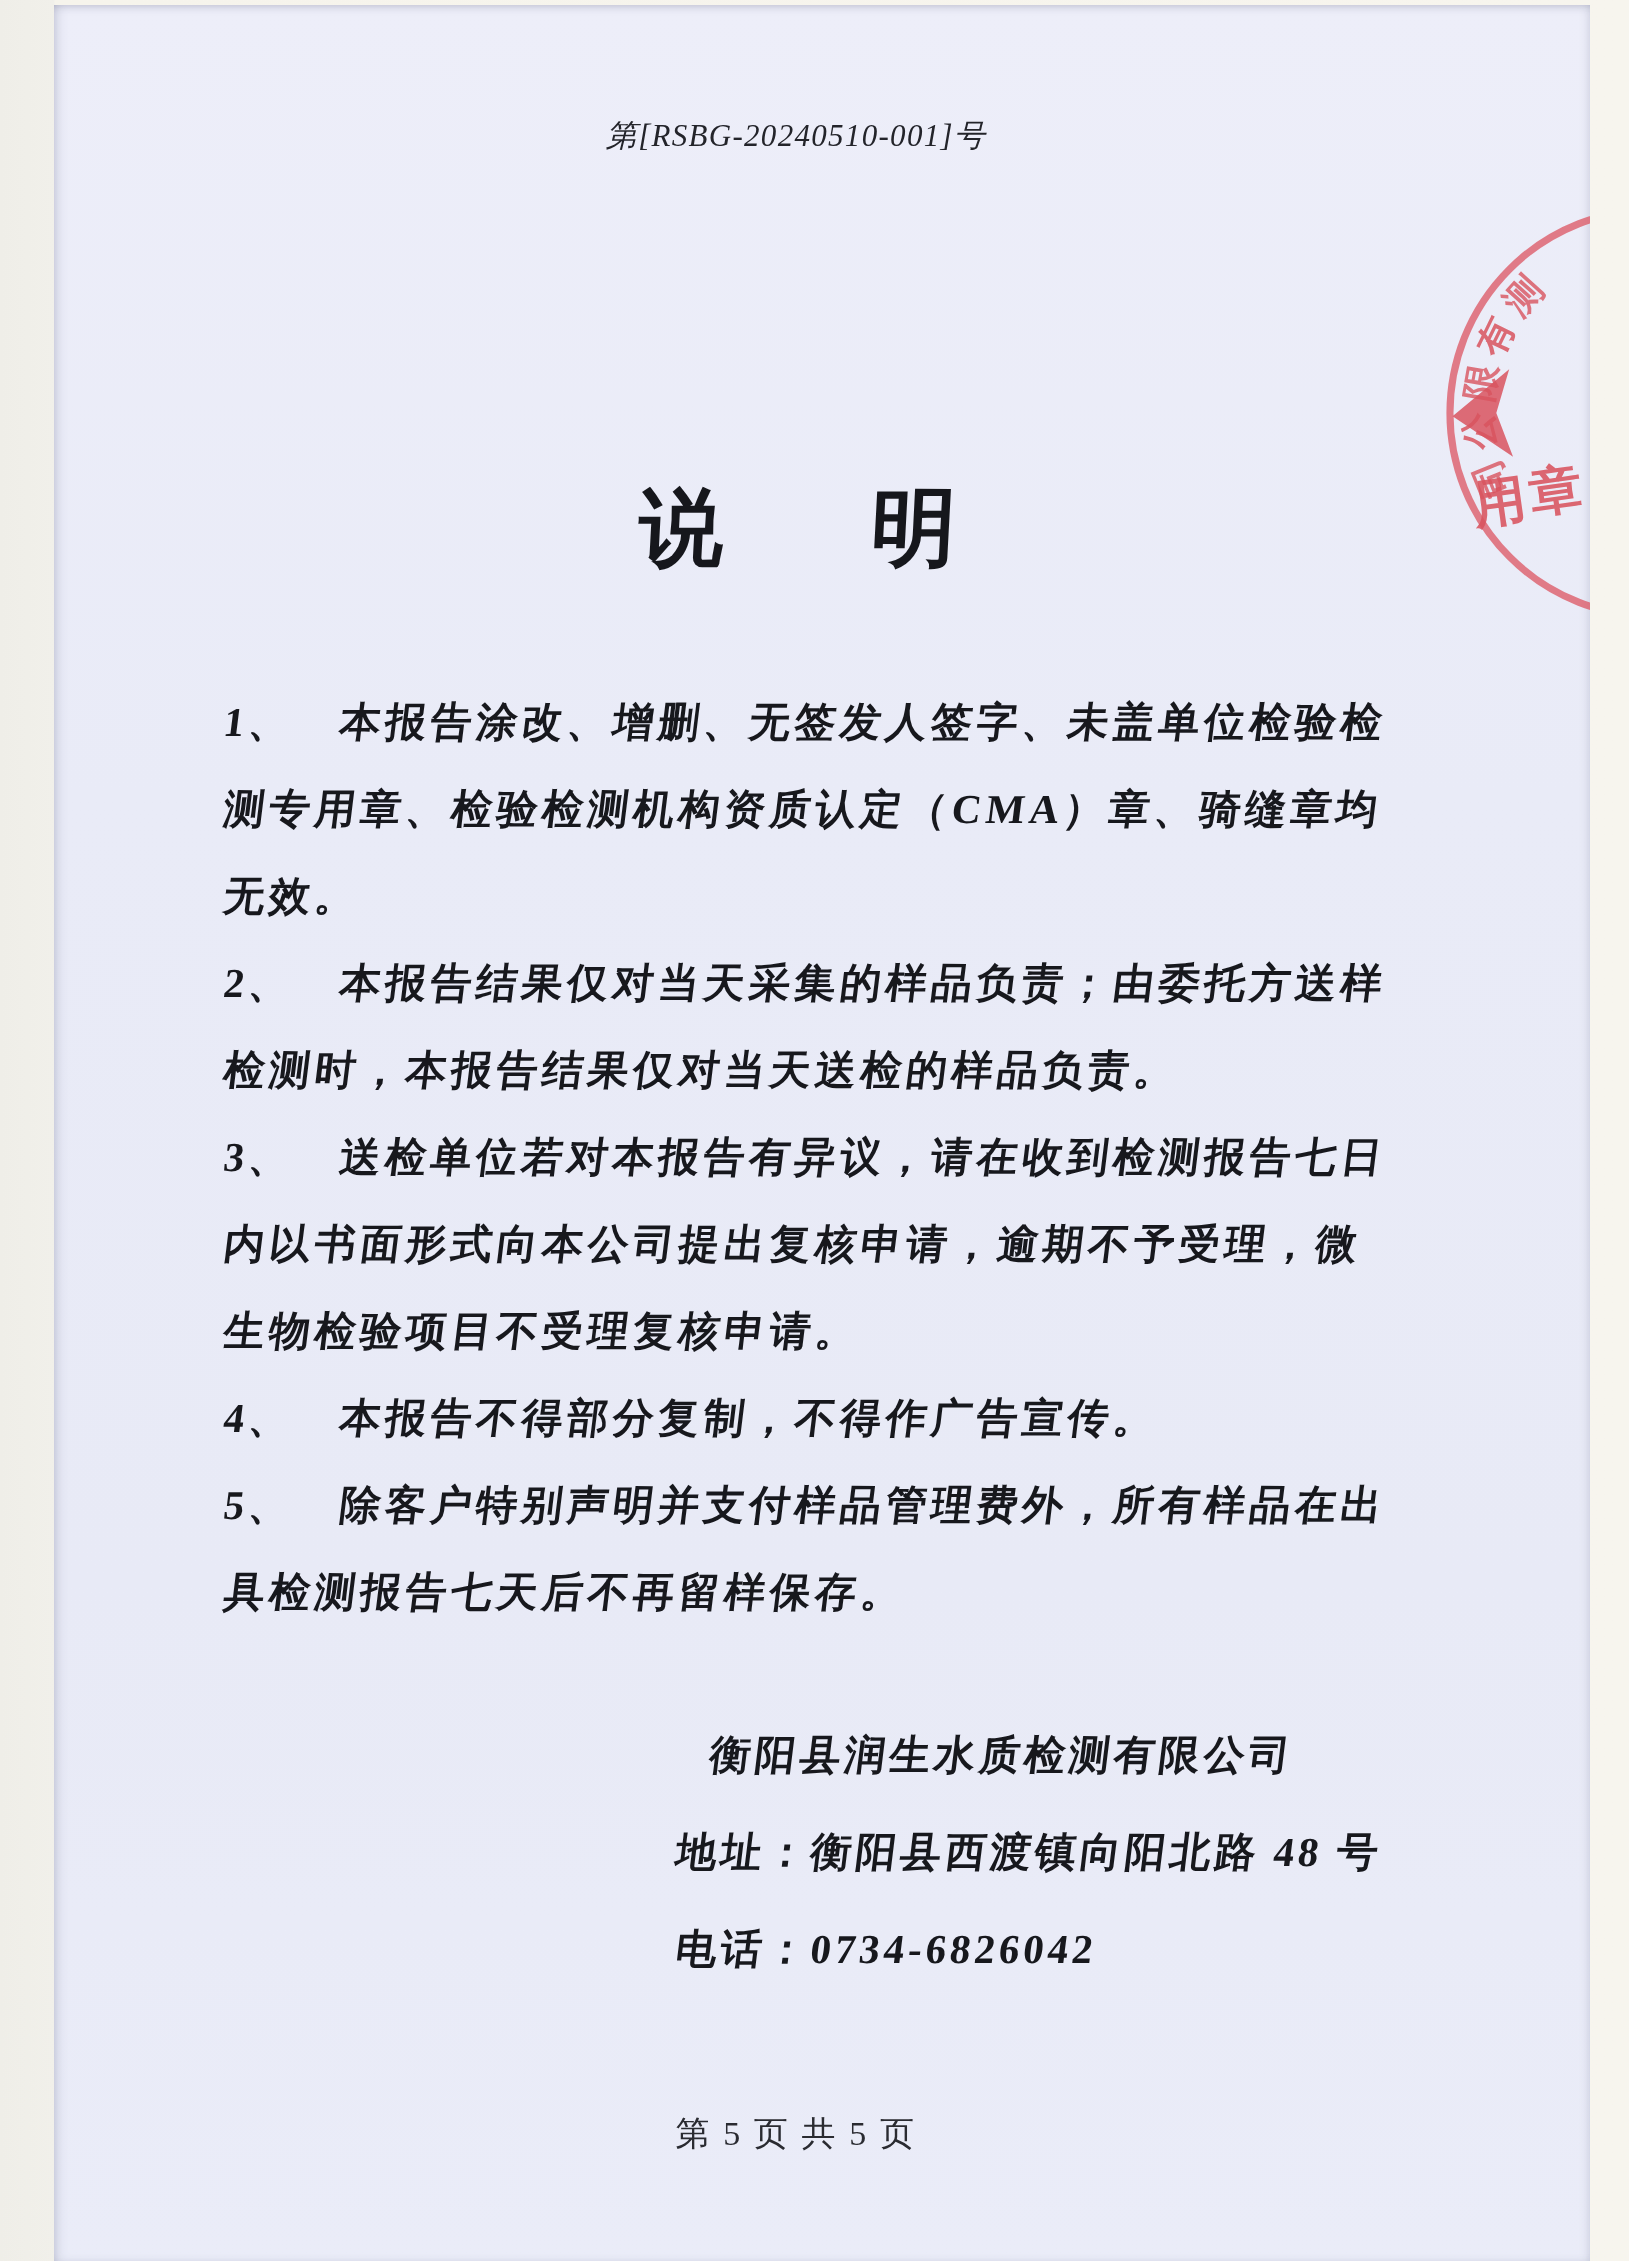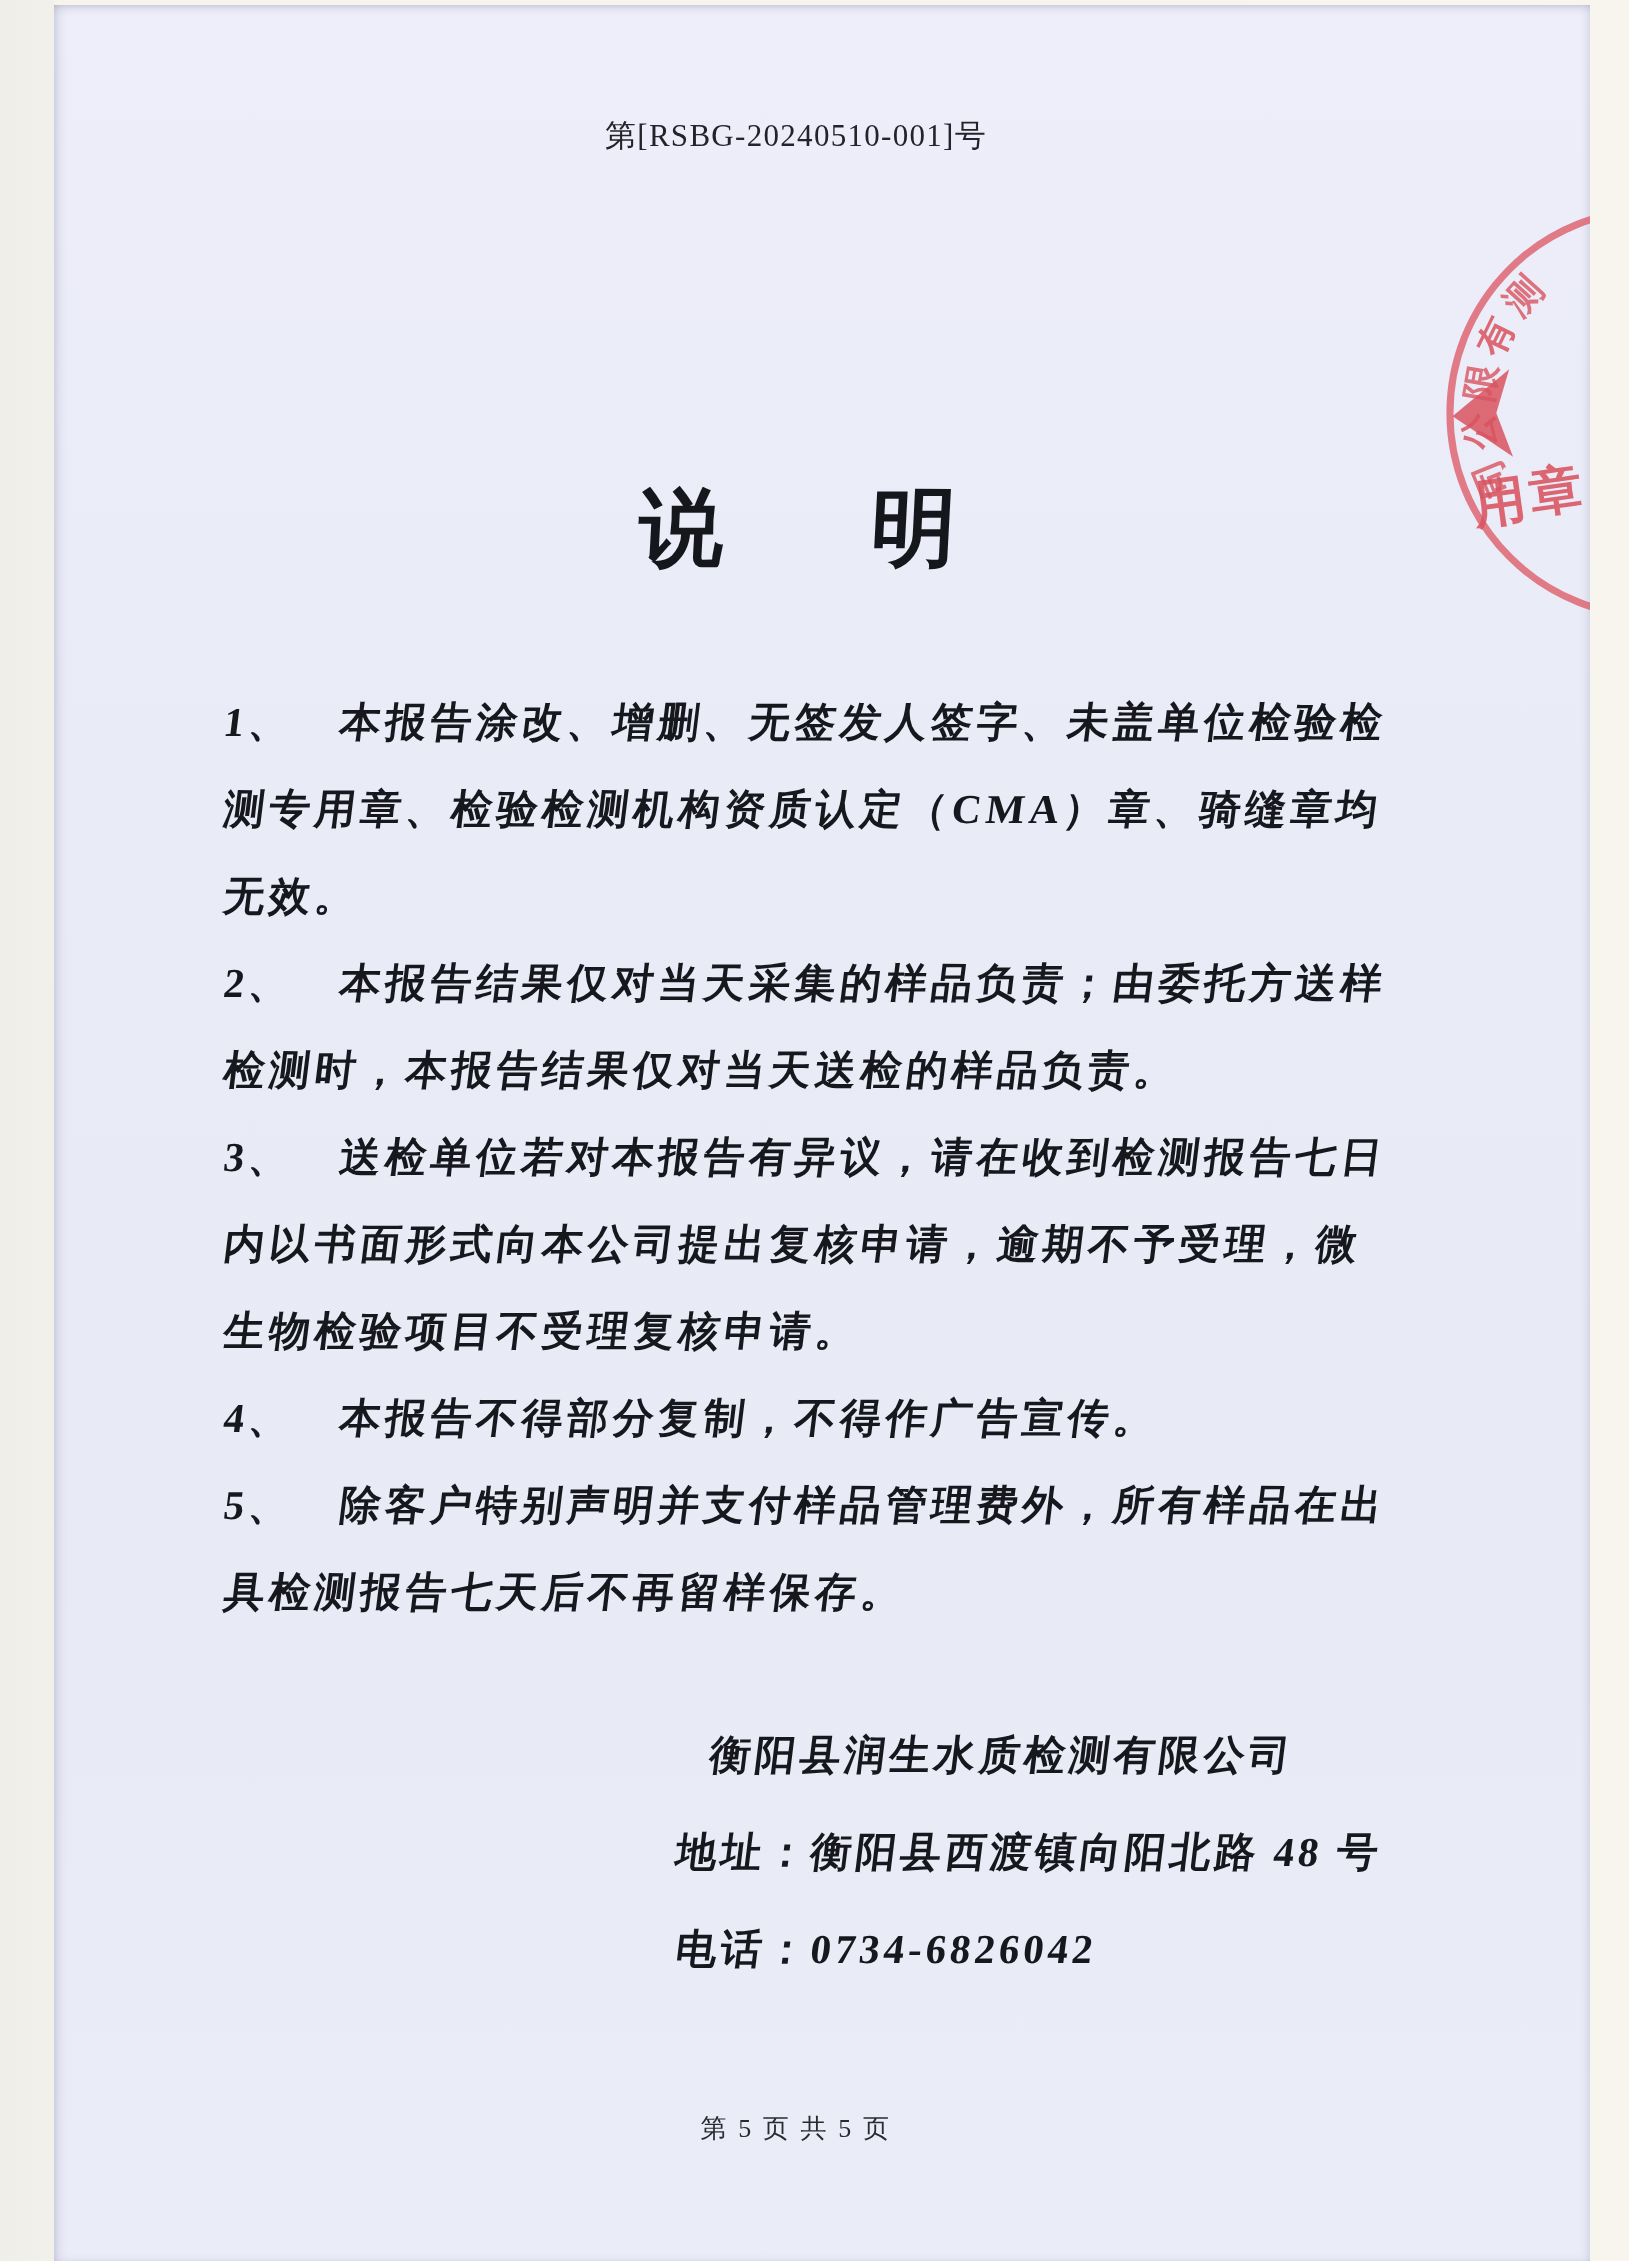--- a/index.html
+++ b/index.html
@@ -16,21 +16,21 @@
     background:linear-gradient(180deg,#edeef9 0%,#e9ebf7 35%,#e8eaf6 70%,#eaecf8 100%);
     overflow:hidden;
     box-shadow:
       inset 7.7px 0 13px -7.7px rgba(95,100,130,.38),
       inset -5.2px 0 10.3px -5.8px rgba(95,100,130,.28),
       inset 0 7.7px 10.3px -7.7px rgba(95,100,130,.30);
   }
   .report-number{
     position:absolute;top:110px;left:0;width:100%;
     text-align:center;transform:translateX(-26px);
-    font-size:31px;color:#23242a;letter-spacing:1.3px;white-space:nowrap;
+    font-size:31px;color:#23242a;letter-spacing:1.3px;white-space:nowrap;font-style:italic;
   }
   .page-title{
     position:absolute;top:481px;left:0;width:100%;
     display:flex;justify-content:center;gap:147px;
     transform:translateX(-24.5px) skewX(-3deg);
     font-size:85px;font-weight:700;color:#16171c;line-height:85px;
   }
   .notes{
     position:absolute;top:674px;left:170px;width:1186px;
     font-size:41px;font-weight:700;color:#17181d;letter-spacing:4.5px;
@@ -44,21 +44,21 @@
     font-size:41px;font-weight:700;color:#17181d;letter-spacing:3.9px;
   }
   .company-line{
     height:97px;line-height:97px;white-space:nowrap;
     transform:skewX(-7deg);
   }
   .company-name{padding-left:34px;}
   .page-footer{
     position:absolute;top:2106px;left:0;width:100%;
     text-align:center;transform:translateX(-26px);
-    font-size:26px;color:#2a2b31;letter-spacing:2.6px;white-space:nowrap;
+    font-size:34px;color:#2a2b31;letter-spacing:2.6px;white-space:nowrap;
   }
   .stamp{
     position:absolute;left:1329px;top:195px;
   }
   .stamp text{
     font-family:"Liberation Serif","DejaVu Serif",serif;
     font-weight:700;text-anchor:middle;
   }
 </style>
 </head>

